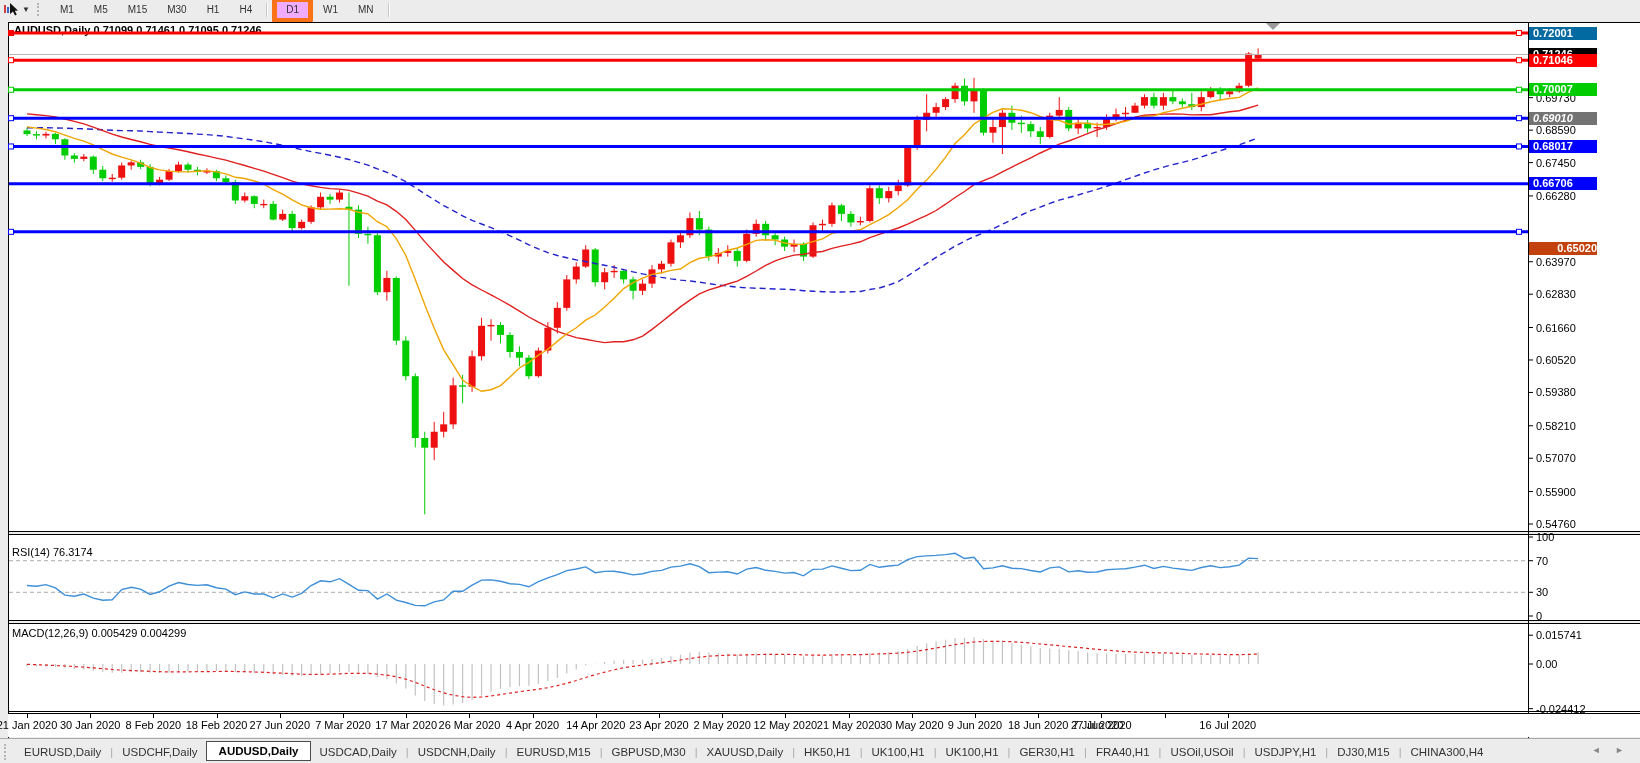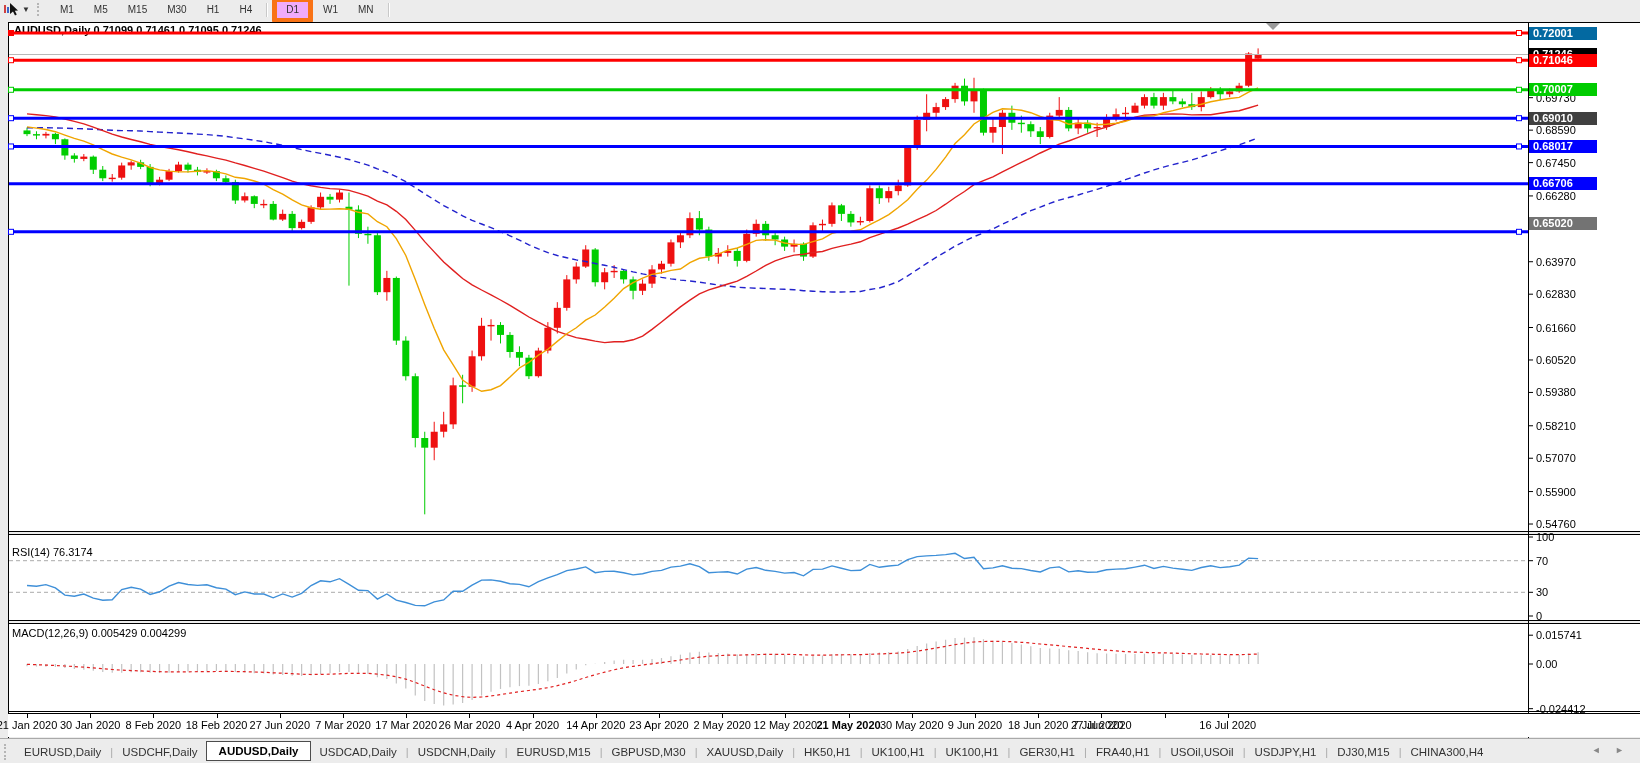--- a/index.html
+++ b/index.html
@@ -564,24 +564,24 @@
       <text x="1536" y="668" font-size="11" font-family="Liberation Sans, sans-serif" fill="#000">0.00</text>
       <line x1="1528" y1="708.67396" x2="1533" y2="708.67396" stroke="#000" stroke-width="1"></line>
       <text x="1536" y="712.67396" font-size="11" font-family="Liberation Sans, sans-serif" fill="#000">-0.024412</text>
     </svg>
 
   <div id="boxes">
       <div class="pbox" style="background: rgb(0, 0, 0); top: 48.0024px;">0.71246</div>
       <div class="pbox" style="background: #0369a1; top: 26.5px;">0.72001</div>
       <div class="pbox" style="background: rgb(255, 0, 0); top: 53.6984px;">0.71046</div>
       <div class="pbox" style="background: rgb(0, 204, 0); top: 83.2891px;">0.70007</div>
-      <div class="pbox" style="background: #404040; top: 111.684px;">0.69010</div>
+      <div class="pbox" style="background: #737373; top: 111.684px; font-style: italic;">0.69010</div>
       <div class="pbox" style="background: rgb(0, 0, 255); top: 139.964px;">0.68017</div>
       <div class="pbox" style="background: rgb(0, 0, 255); top: 177.302px;">0.66706</div>
-      <div class="pbox" style="background: #737373; top: 217px;">0.65020</div>
+      <div class="pbox" style="background: #c2410c; top: 242px; text-align: right;">0.65020</div>
     </div>
 
   <div class="date-axis">
       <div class="date-tick" style="left: 19px;"></div>
       <span class="date-label" style="left: 19px;">21 Jan 2020</span>
       <div class="date-tick" style="left: 82.2px;"></div>
       <span class="date-label" style="left: 82.2px;">30 Jan 2020</span>
       <div class="date-tick" style="left: 145.4px;"></div>
       <span class="date-label" style="left: 145.4px;">8 Feb 2020</span>
       <div class="date-tick" style="left: 208.6px;"></div>
@@ -598,21 +598,21 @@
       <span class="date-label" style="left: 524.6px;">4 Apr 2020</span>
       <div class="date-tick" style="left: 587.8px;"></div>
       <span class="date-label" style="left: 587.8px; text-align: right;">14 Apr 2020</span>
       <div class="date-tick" style="left: 651px;"></div>
       <span class="date-label" style="left: 651px;">23 Apr 2020</span>
       <div class="date-tick" style="left: 714.2px;"></div>
       <span class="date-label" style="left: 714.2px;">2 May 2020</span>
       <div class="date-tick" style="left: 777.4px;"></div>
       <span class="date-label" style="left: 777.4px;">12 May 2020</span>
       <div class="date-tick" style="left: 840.6px;"></div>
-      <span class="date-label" style="left: 840.6px; font-weight: bold;">21 May 2020</span>
+      <span class="date-label" style="left: 840.6px;">21 May 2020</span>
       <div class="date-tick" style="left: 903.8px;"></div>
       <span class="date-label" style="left: 903.8px;">30 May 2020</span>
       <div class="date-tick" style="left: 967px;"></div>
       <span class="date-label" style="left: 967px;">9 Jun 2020</span>
       <div class="date-tick" style="left: 1030.2px;"></div>
       <span class="date-label" style="left: 1030.2px;">18 Jun 2020</span>
       <div class="date-tick" style="left: 1093.4px;"></div>
       <span class="date-label" style="left: 1093.4px;">27 Jun 2020</span>
       <div class="date-tick" style="left: 1156.6px;"></div>
       <span class="date-label" style="left: 1090px; text-align: right;">7 Jul 2020</span>

